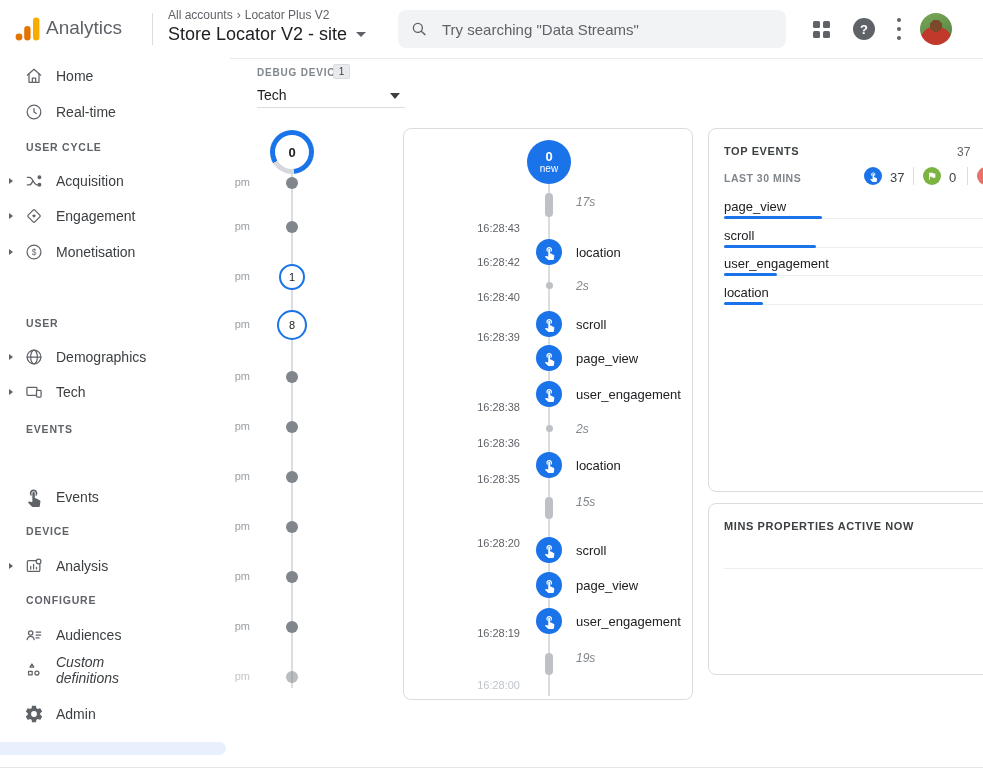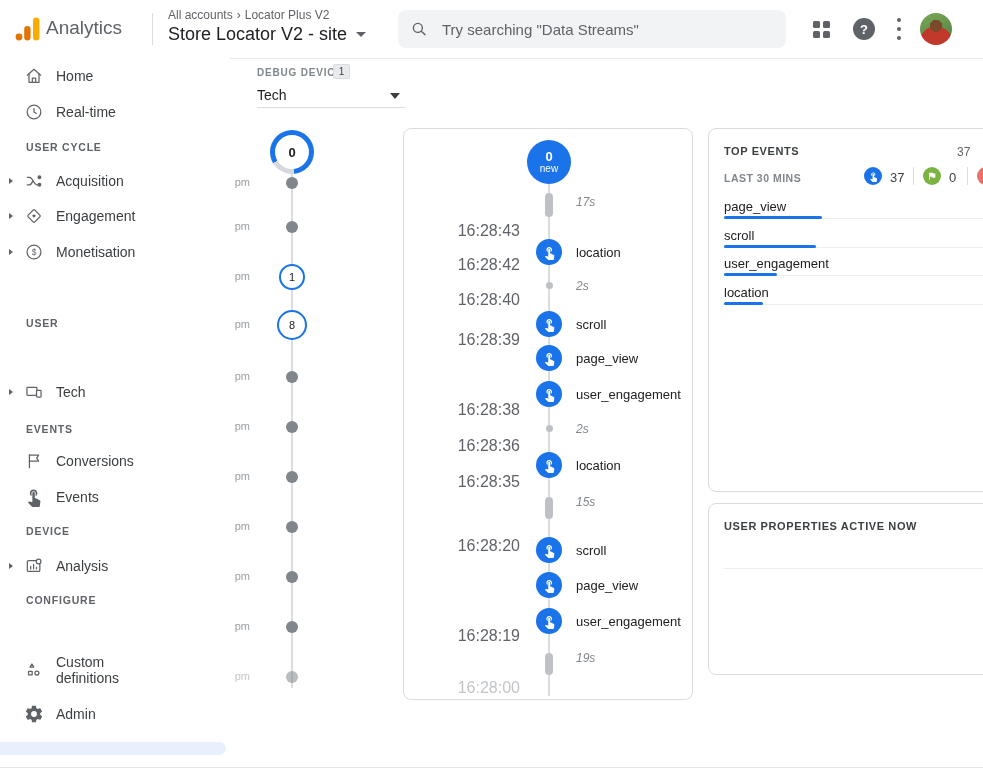--- a/index.html
+++ b/index.html
@@ -27,21 +27,21 @@
       radial-gradient(circle at 50% 40%, #7a4a2a 0 24%, rgba(0,0,0,0) 25%),
       radial-gradient(circle at 50% 92%, #c0392b 0 48%, rgba(0,0,0,0) 49%),
       linear-gradient(160deg,#7aa85a,#4e7d3c);}
 
   
   .sidebar{position:absolute;left:0;top:58px;width:230px;height:718px;background:#fff;}
   .sb-item{position:absolute;left:0;width:230px;height:24px;cursor:pointer;}
   .sb-caret{position:absolute;left:9px;top:9px;width:0;height:0;border-left:4.5px solid #5f6368;border-top:3.5px solid transparent;border-bottom:3.5px solid transparent;}
   .sb-ic{position:absolute;left:24px;top:2px;width:20px;height:20px;}
   .sb-label{position:absolute;left:56px;top:4px;font-size:14px;color:#3c4043;line-height:16px;}
-  .sb-label.wrap{width:95px;}
+  .sb-label.wrap{width:95px;font-style:italic;}
   .sb-sec{position:absolute;left:26px;font-size:10.5px;font-weight:bold;letter-spacing:.8px;color:#5f6368;}
   .sb-highlight{position:absolute;left:0;top:684px;width:226px;height:13px;background:#e8f0fe;border-radius:0 8px 8px 0;}
   svg.oic{stroke:#5f6368;fill:none;stroke-width:1.5;stroke-linecap:round;stroke-linejoin:round;}
 
   
   .dd-label{position:absolute;left:257px;top:67px;font-size:10px;font-weight:bold;letter-spacing:.8px;color:#80868b;}
   .dd-badge{position:absolute;left:333px;top:64px;min-width:17px;height:15px;background:#e8eaed;border:1px solid #dadce0;border-radius:2px;font-size:10px;color:#3c4043;display:flex;align-items:center;justify-content:center;padding:0 2px;box-sizing:border-box;}
   .dd-select{position:absolute;left:257px;top:87px;font-size:14px;color:#202124;cursor:pointer;}
   .dd-caret{position:absolute;left:390px;top:93px;width:0;height:0;border-left:5.5px solid transparent;border-right:5.5px solid transparent;border-top:6px solid #3c4043;}
   .dd-underline{position:absolute;left:257px;top:107px;width:148px;height:1px;background:#dadce0;}
@@ -58,21 +58,21 @@
   .card{position:absolute;background:#fff;border:1px solid #dadce0;border-radius:8px;box-sizing:border-box;}
 
   
   .es-line{position:absolute;left:144px;top:33px;width:1.5px;height:534px;background:#dadce0;}
   .es-head{position:absolute;left:123px;top:11px;width:44px;height:44px;border-radius:50%;background:#1a73e8;color:#fff;display:flex;flex-direction:column;align-items:center;justify-content:center;cursor:pointer;}
   .es-head .c{font-size:13px;font-weight:bold;line-height:13px;}
   .es-head .b{font-size:10px;line-height:12px;}
   .gap-cap{position:absolute;left:141px;width:8px;border-radius:4px;background:#bdc1c6;}
   .sm-dot{position:absolute;left:141.5px;width:7px;height:7px;border-radius:50%;background:#bdc1c6;}
   .gap-lab{position:absolute;left:172px;font-style:italic;font-size:12px;color:#80868b;}
-  .ts{position:absolute;left:36px;width:80px;text-align:right;font-size:16px;color:#5f6368;}
+  .ts{position:absolute;left:36px;width:80px;text-align:right;font-size:11px;color:#5f6368;}
   .ts.faded{color:#c1c5c9;}
   .ev{position:absolute;left:132px;width:26px;height:26px;border-radius:50%;background:#1a73e8;display:flex;align-items:center;justify-content:center;cursor:pointer;}
   .ev-lab{position:absolute;left:172px;font-size:13px;color:#202124;cursor:pointer;}
 
   
   .te-title{position:absolute;left:15px;top:16px;font-size:11px;font-weight:bold;letter-spacing:.6px;color:#3c4043;}
   .te-total{position:absolute;left:248px;top:16px;font-size:12px;color:#5f6368;}
   .te-sub{position:absolute;left:15px;top:43px;font-size:10.5px;font-weight:bold;letter-spacing:.5px;color:#80868b;}
   .cnt-ic{position:absolute;top:38px;width:18px;height:18px;border-radius:50%;display:flex;align-items:center;justify-content:center;cursor:pointer;}
   .cnt-val{position:absolute;top:41px;font-size:13px;color:#3c4043;}
@@ -176,38 +176,40 @@
       <span class="sb-caret"></span>
       <svg class="sb-ic oic" viewBox="0 0 24 24">
           <circle cx="12" cy="12" r="8.3"></circle>
           <text x="12" y="15.6" font-size="10" text-anchor="middle" fill="#5f6368" stroke="none" font-family="Liberation Sans, sans-serif">$</text>
         </svg>
       <span class="sb-label">Monetisation</span>
     </div>
 
     <div class="sb-sec" style="top:259px">USER</div>
 
+    <div class="sb-item" style="top:287px">
+      <span class="sb-caret"></span>
+      <svg class="sb-ic oic" viewBox="0 0 24 24">
+          <circle cx="12" cy="12" r="8.3"></circle>
+          <path d="M3.7 12h16.6"></path>
+          <ellipse cx="12" cy="12" rx="4" ry="8.3"></ellipse>
+        </svg>
+      <span class="sb-label">Demographics</span>
+    </div>
     <div class="sb-item" style="top:322px">
       <span class="sb-caret"></span>
       <svg class="sb-ic oic" viewBox="0 0 24 24">
           <rect x="3.5" y="6.5" width="12" height="9.5" rx="1"></rect>
           <rect x="15" y="10" width="5.5" height="8" rx="1" fill="#fff"></rect>
         </svg>
       <span class="sb-label">Tech</span>
     </div>
 
     <div class="sb-sec" style="top:365px">EVENTS</div>
 
-    <div class="sb-item" style="top:391px">
-      <svg class="sb-ic oic" viewBox="0 0 24 24">
-          <path d="M6.5 20V4.5"></path>
-          <path d="M6.5 5h11l-2.3 3.5 2.3 3.5h-11"></path>
-        </svg>
-      <span class="sb-label">Conversions</span>
-    </div>
     <div class="sb-item" style="top:427px">
       <svg class="sb-ic" viewBox="0 0 24 24">
           <path fill="#5f6368" d="M9 11.24V7.5C9 6.12 10.12 5 11.5 5S14 6.12 14 7.5v3.74c1.21-.81 2-2.18 2-3.74C16 5.01 13.99 3 11.5 3S7 5.01 7 7.5c0 1.56.79 2.93 2 3.74zm9.84 4.63l-4.54-2.26c-.17-.07-.35-.11-.54-.11H13v-6c0-.83-.67-1.5-1.5-1.5S10 6.67 10 7.5v10.74l-3.43-.72c-.08-.01-.15-.03-.24-.03-.31 0-.59.13-.79.33l-.79.8 4.94 4.94c.27.27.65.44 1.06.44h6.79c.75 0 1.33-.55 1.44-1.28l.75-5.27c.01-.07.02-.14.02-.2 0-.62-.38-1.16-.91-1.38z"></path>
         </svg>
       <span class="sb-label">Events</span>
     </div>
 
     <div class="sb-sec" style="top:467px">DEVICE</div>
 
     <div class="sb-item" style="top:496px">
@@ -215,20 +217,28 @@
       <svg class="sb-ic oic" viewBox="0 0 24 24">
           <rect x="4" y="5.5" width="15" height="13" rx="1.5"></rect>
           <path d="M8 15.5v-3M11.5 15.5v-5.5M15 15.5v-2"></path>
           <circle cx="17.5" cy="6.5" r="2.8" fill="#fff"></circle>
         </svg>
       <span class="sb-label">Analysis</span>
     </div>
 
     <div class="sb-sec" style="top:536px">CONFIGURE</div>
 
+    <div class="sb-item" style="top:565px">
+      <svg class="sb-ic oic" viewBox="0 0 24 24">
+          <circle cx="8" cy="9.5" r="2.6"></circle>
+          <path d="M3.8 17.5c.4-2.4 2.1-4 4.2-4s3.8 1.6 4.2 4"></path>
+          <path d="M14.5 8.5H20M14.5 12H20M14.5 15.5h3.5"></path>
+        </svg>
+      <span class="sb-label">Audiences</span>
+    </div>
     <div class="sb-item" style="top:592px;height:40px">
       <svg class="sb-ic oic" viewBox="0 0 24 24" style="top:10px">
           <path d="M9.5 4.8l2.3 3.7H7.2z"></path>
           <rect x="5.5" y="13.5" width="4.3" height="4.3"></rect>
           <circle cx="15.5" cy="15.6" r="2.4"></circle>
         </svg>
       <span class="sb-label wrap">Custom definitions</span>
     </div>
 
     <div class="sb-highlight"></div>
@@ -409,19 +419,19 @@
       </div>
 
     <div class="te-label" style="top:156px">location</div>
     <div class="te-line" style="top:175px"></div>
     <div class="te-barwrap" style="top:173px">
         <div class="te-bar" style="width:39px"></div>
       </div>
   </div>
 
   <div class="card" style="left:708px;top:503px;width:296px;height:172px">
-    <div class="up-title">USER PROPERTIES ACTIVE NOW</div>
+    <div class="up-title">MINS PROPERTIES ACTIVE NOW</div>
     <div class="up-div"></div>
   </div>
 
 
   <div class="bottom-line"></div>
 </div>
 
 </body></html>

